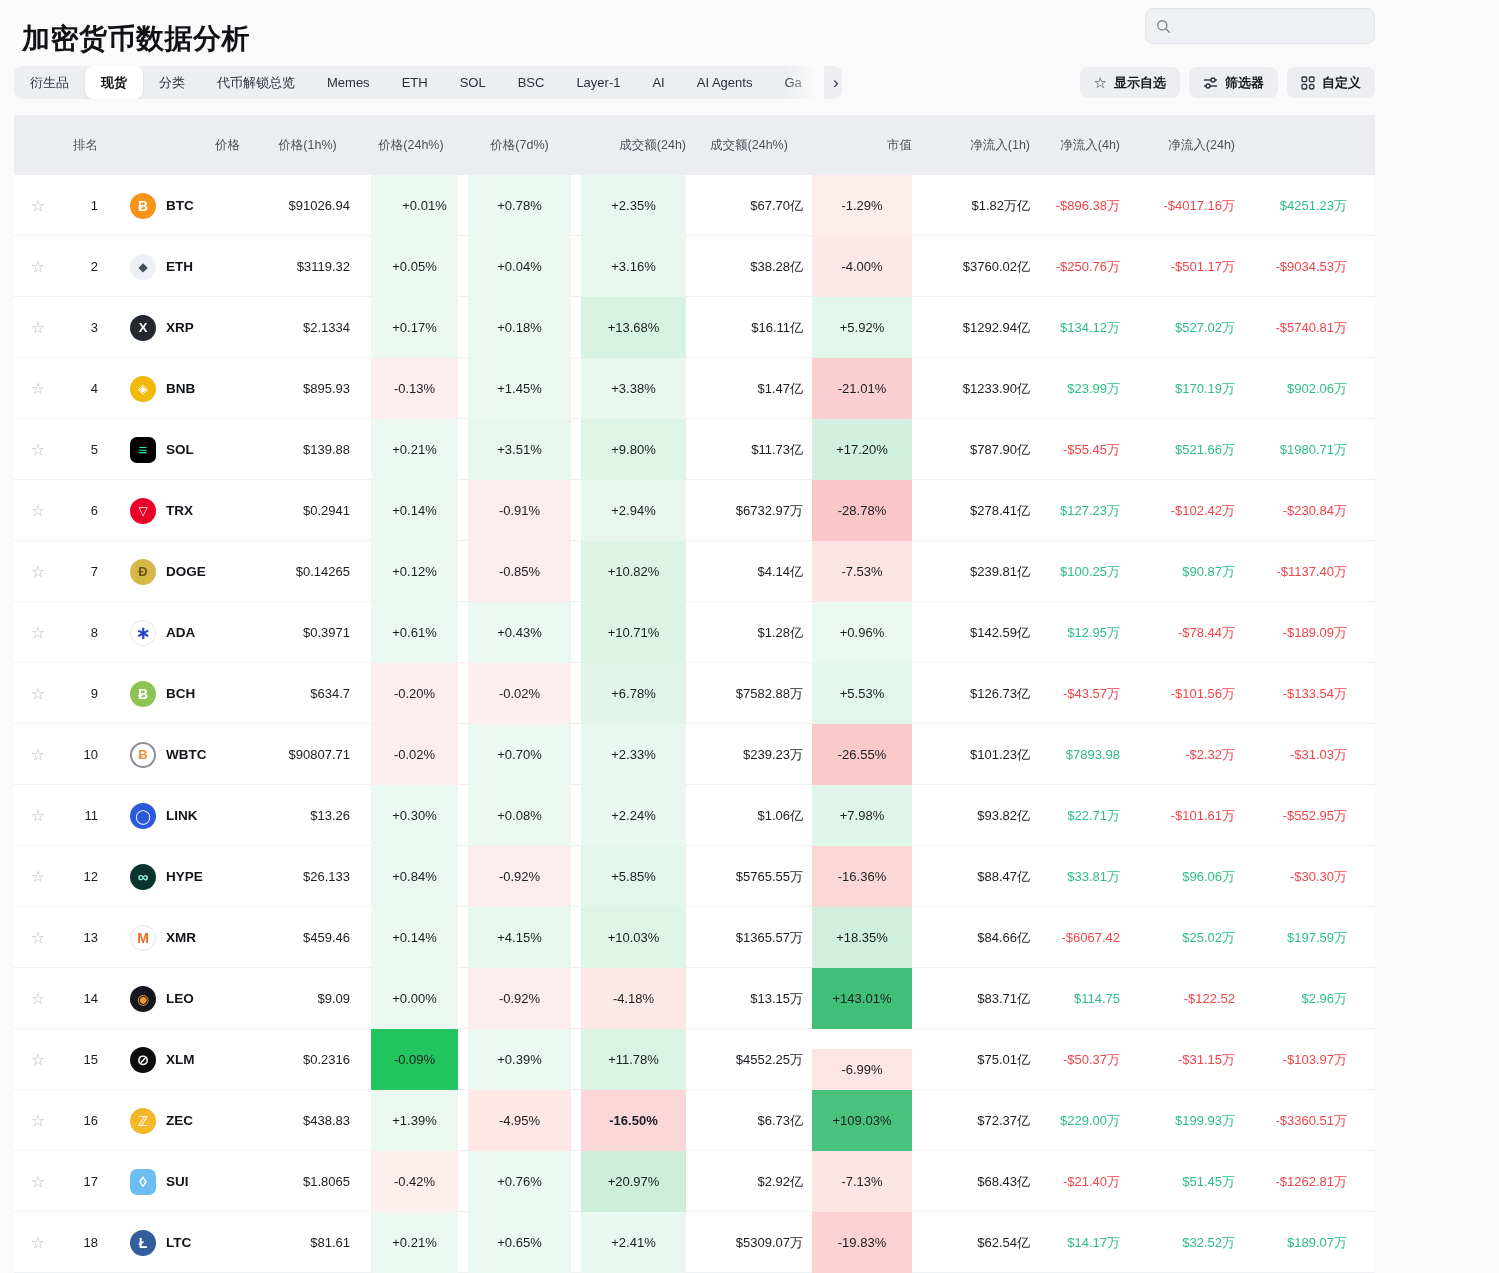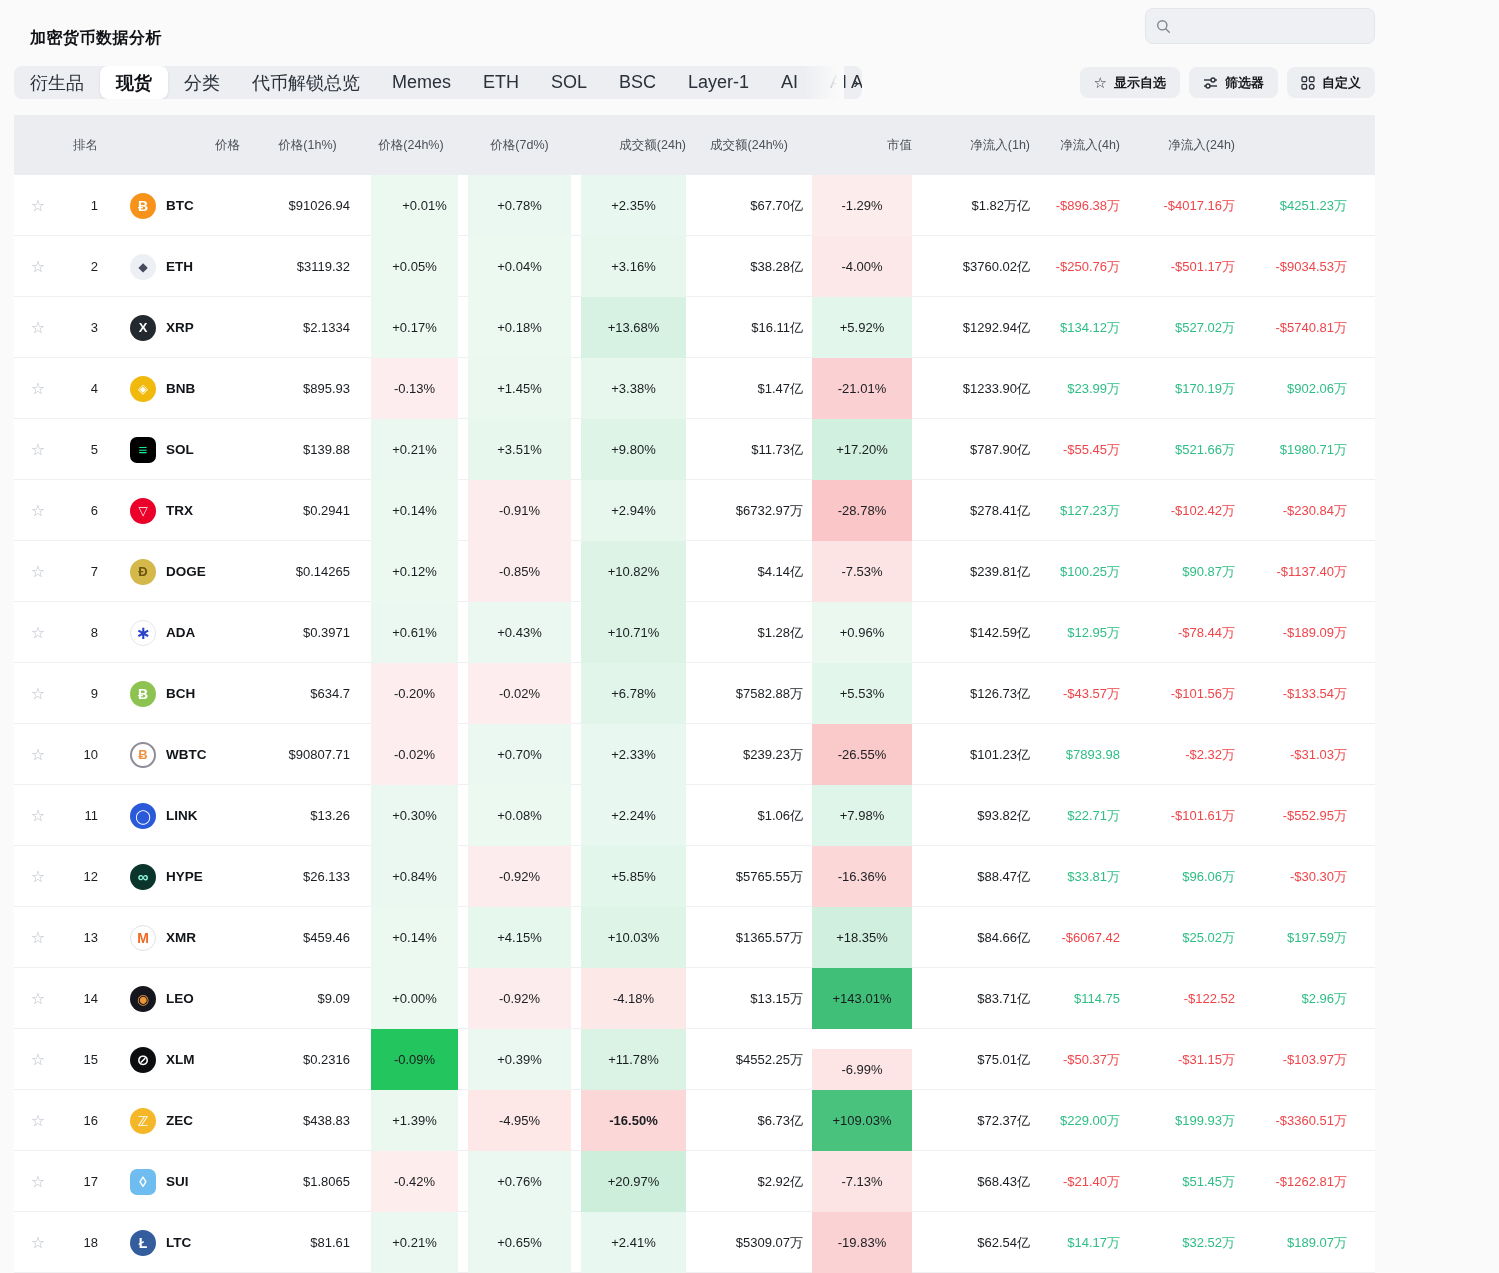--- a/index.html
+++ b/index.html
@@ -3,31 +3,31 @@
 <meta charset="utf-8">
 <style>
   html,body{margin:0;padding:0;}
   body{
     width:1499px;height:1273px;position:relative;overflow:hidden;
     background:#fafafa;color:#1a1d21;
     font-family:"Liberation Sans","DejaVu Sans",sans-serif;
     -webkit-font-smoothing:antialiased;
   }
   
-  .page-title{position:absolute;left:14px;top:12px;margin:16px;font-size:16px;font-weight:700;color:#0f1115;letter-spacing:.5px;}
+  .page-title{position:absolute;left:14px;top:12px;margin:8px;font-size:28px;font-weight:700;color:#0f1115;letter-spacing:.5px;}
   .search{position:absolute;top:8px;right:124px;width:230px;height:36px;background:#eef0f3;
     border:1px solid #e2e5ea;border-radius:8px;display:flex;align-items:center;gap:7px;
     padding:0 10px;box-sizing:border-box;}
   .search svg{flex:0 0 auto;}
   .search input{border:0;background:transparent;outline:none;flex:1;font-size:13px;color:#1a1d21;min-width:0;}
   
   .toolbar{position:absolute;top:66px;left:14px;right:124px;height:33px;}
   .tabs{position:absolute;left:0;top:0;height:33px;display:flex;align-items:center;
     background:#eceef2;border-radius:8px;max-width:848px;overflow:hidden;padding-right:24px;box-sizing:border-box;}
-  .tab{padding:0 16px;height:33px;display:flex;align-items:center;font-size:18px;color:#2b3139;cursor:pointer;white-space:nowrap;}
+  .tab{padding:0 16px;height:33px;display:flex;align-items:center;font-size:13px;color:#2b3139;cursor:pointer;white-space:nowrap;}
   .tab.active{background:#fff;border-radius:8px;font-weight:700;color:#0f1115;box-shadow:0 1px 3px rgba(0,0,0,.09);}
   .tab-fade{position:absolute;right:18px;top:0;width:40px;height:100%;
     background:linear-gradient(90deg,rgba(236,238,242,0),#fafafa 85%);pointer-events:none;}
   .tab-chevron{position:absolute;right:3px;top:0;height:100%;display:flex;align-items:center;
     font-size:17px;color:#2b3139;cursor:pointer;}
   .actions{position:absolute;right:0;top:1px;display:flex;gap:9px;}
   .btn{height:31px;background:#eceef2;border-radius:8px;display:flex;align-items:center;gap:7px;
     padding:0 14px;font-size:13px;font-weight:700;color:#15171a;cursor:pointer;}
   .btn .ico{display:flex;align-items:center;color:#2b3139;font-weight:400;font-size:14px;}
   

